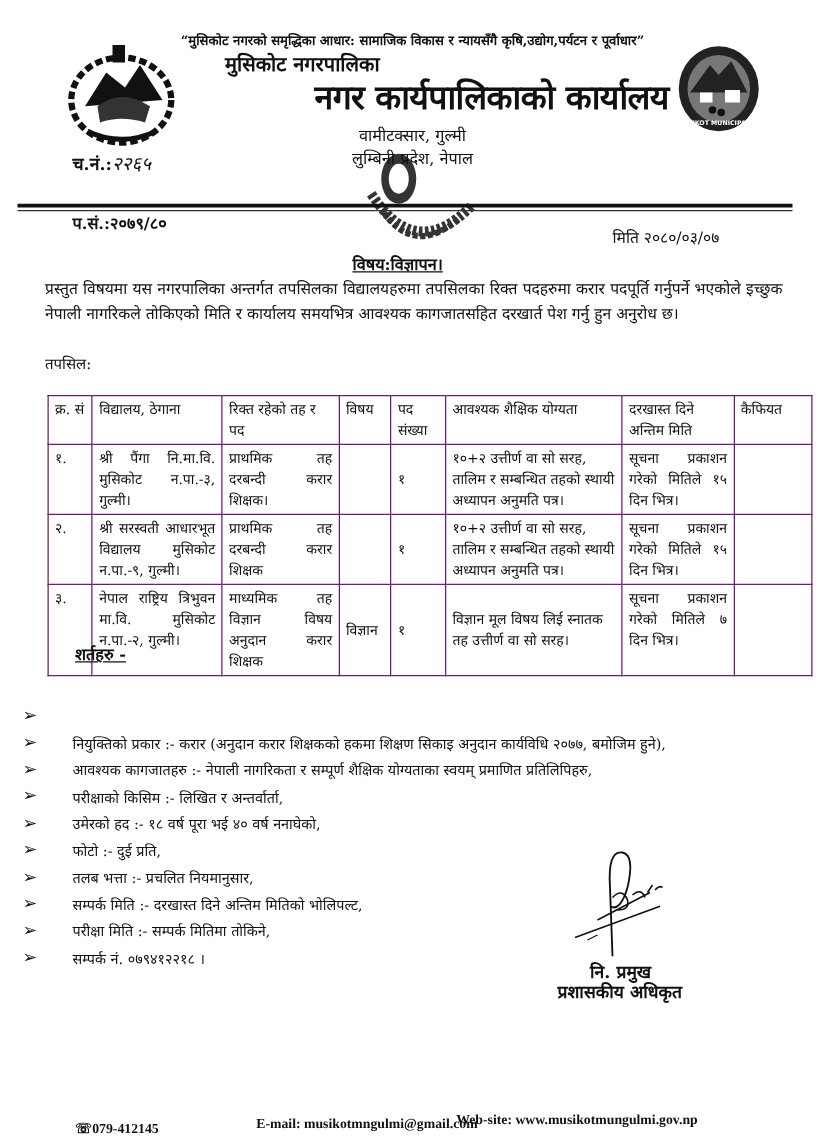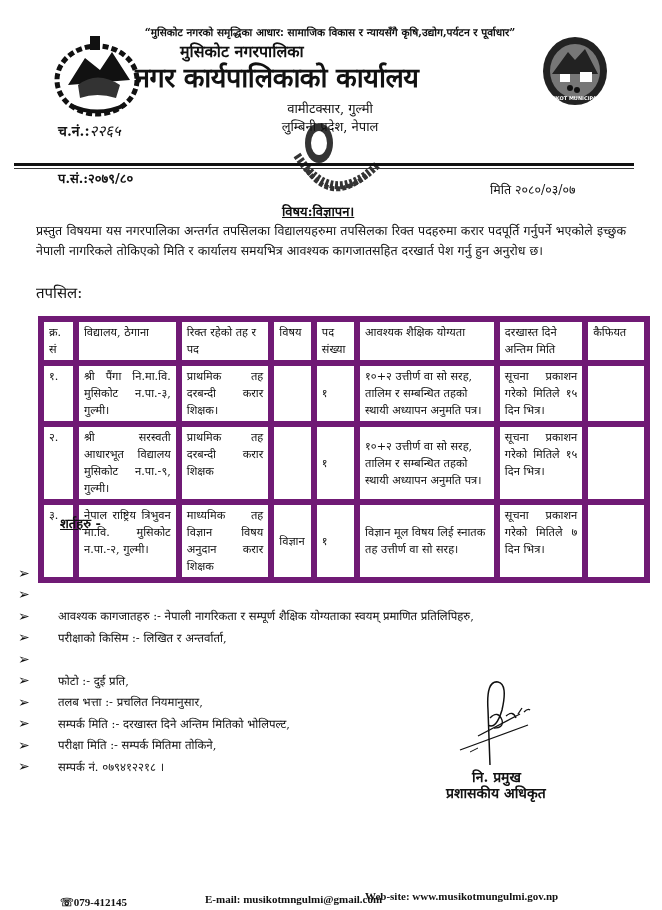--- a/index.html
+++ b/index.html
@@ -3,37 +3,37 @@
 <meta charset="utf-8">
 <style>
   html, body { margin: 0; padding: 0; background: #ffffff; }
   body {
     width: 662px; height: 910px; position: relative; overflow: hidden;
     font-family: "DejaVu Serif", serif; color: #111;
   }
   .abs { position: absolute; }
   .slogan { left: 125px; top: 25px; width: 410px; text-align: center; font-size: 10.5px; font-weight: bold; white-space: nowrap; }
   .muni { left: 180px; top: 40px; width: 300px; text-align: left; font-size: 16px; font-weight: bold; }
-  .office { left: 135px; top: 58px; width: 400px; text-align: left; font-size: 27px; font-weight: bold; letter-spacing: -0.5px; }
+  .office { left: 135px; top: 58px; width: 400px; text-align: right; font-size: 27px; font-weight: bold; letter-spacing: -0.5px; }
   .addr1 { left: 230px; top: 99px; width: 200px; text-align: center; font-size: 13px; }
   .addr2 { left: 230px; top: 117px; width: 200px; text-align: center; font-size: 13px; }
   .chn { left: 58px; top: 120px; font-size: 14px; font-weight: bold; }
   .chn .hand { font-family: "DejaVu Sans", sans-serif; font-style: italic; font-weight: normal; font-size: 15px; }
   .psn { left: 58px; top: 141px; font-size: 13px; font-weight: bold; margin-top: 28px; }
   .hr1 { left: 14px; top: 163px; width: 620px; height: 3px; background: #111; }
   .hr2 { left: 14px; top: 168px; width: 620px; height: 1px; background: #333; }
   .date { left: 490px; top: 181px; font-size: 12.5px; }
   .subject { left: 282px; top: 202px; font-size: 13px; text-decoration: underline; font-weight: bold; }
   .body-text { left: 36px; top: 221px; width: 590px; font-size: 12.5px; line-height: 20px; text-align: justify; }
-  .tapsil { left: 36px; top: 282px; font-size: 15px; }
+  .tapsil { left: 36px; top: 282px; font-size: 12px; }
   table.vac {
     position: absolute; left: 38px; top: 316px; width: 612px;
     border-collapse: collapse; font-size: 11.2px; line-height: 17px;
   }
-  table.vac th, table.vac td { border: 6px solid #701a75; vertical-align: top; padding: 2px 5px; font-weight: normal; text-align: left; }
+  table.vac th, table.vac td { border: 1px solid #701a75; vertical-align: top; padding: 2px 5px; font-weight: normal; text-align: left; }
   table.vac td.center { text-align: left; vertical-align: middle; }
   table.vac td.mid { vertical-align: middle; }
   table.vac td.just { text-align: justify; margin-left: 20px; }
   .conds-title { left: 60px; top: 514px; font-size: 13px; font-weight: bold; text-decoration: underline; }
   ul.conds { position: absolute; left: 18px; top: 562px; margin: 0; padding: 0; list-style: none; font-size: 11.5px; }
   ul.conds li { height: 21.5px; display: flex; align-items: center; white-space: nowrap; }
   ul.conds .arrow { width: 40px; display: inline-block; font-family: "DejaVu Sans", sans-serif; font-size: 14px; }
   .sig-block { left: 458px; top: 670px; width: 110px; height: 100px; }
   .sig-title1 { left: 472px; top: 767px; font-size: 14px; font-weight: bold; }
   .sig-title2 { left: 446px; top: 783px; font-size: 14px; font-weight: bold; }
@@ -155,31 +155,33 @@
   </tbody>
 </table>
 
 <div class="abs conds-title">शर्तहरु -</div>
 <ul class="conds">
   <li>
       <span class="arrow">➢</span>
     </li>
   <li>
       <span class="arrow">➢</span>
+      <span>नियुक्तिको प्रकार :- करार  (अनुदान करार शिक्षकको हकमा शिक्षण सिकाइ अनुदान कार्यविधि २०७७, बमोजिम हुने),</span>
     </li>
   <li>
       <span class="arrow">➢</span>
       <span>आवश्यक कागजातहरु :- नेपाली नागरिकता र सम्पूर्ण शैक्षिक योग्यताका स्वयम् प्रमाणित प्रतिलिपिहरु,</span>
     </li>
   <li>
       <span class="arrow">➢</span>
       <span>परीक्षाको किसिम :- लिखित र अन्तर्वार्ता,</span>
     </li>
   <li>
       <span class="arrow">➢</span>
+      <span>उमेरको हद :- १८ वर्ष पूरा भई ४० वर्ष ननाघेको,</span>
     </li>
   <li>
       <span class="arrow">➢</span>
       <span>फोटो :- दुई प्रति,</span>
     </li>
   <li>
       <span class="arrow">➢</span>
       <span>तलब भत्ता :- प्रचलित नियमानुसार,</span>
     </li>
   <li>

